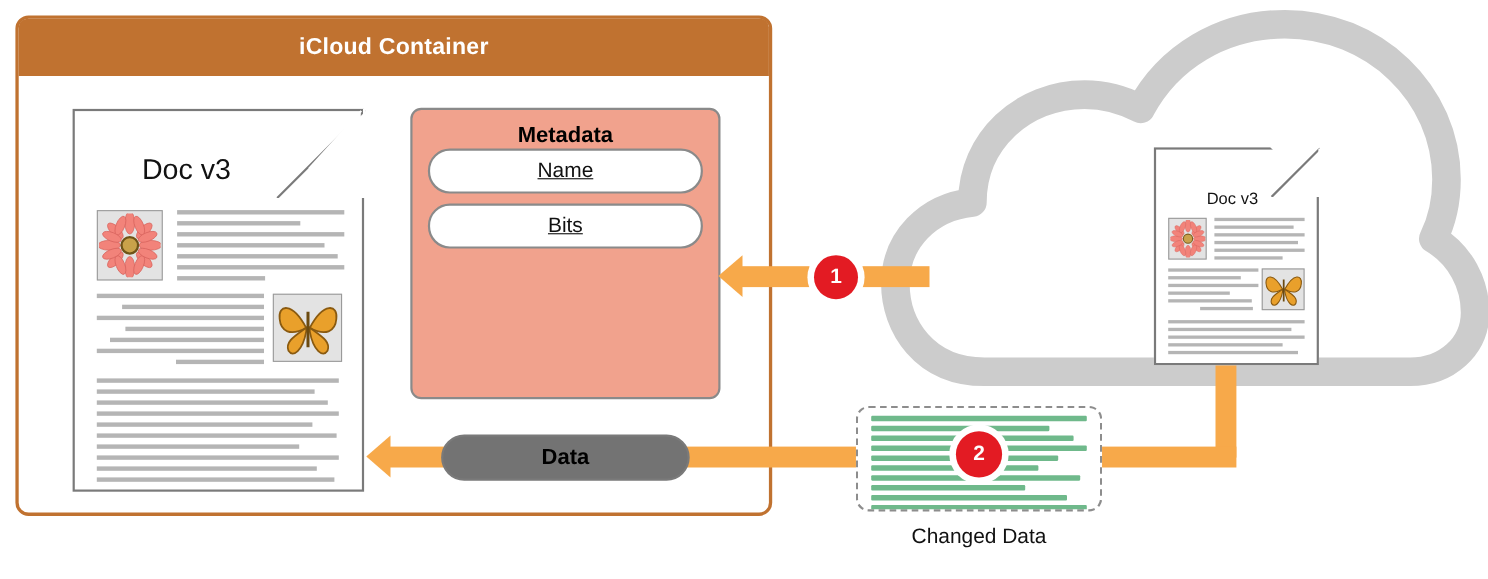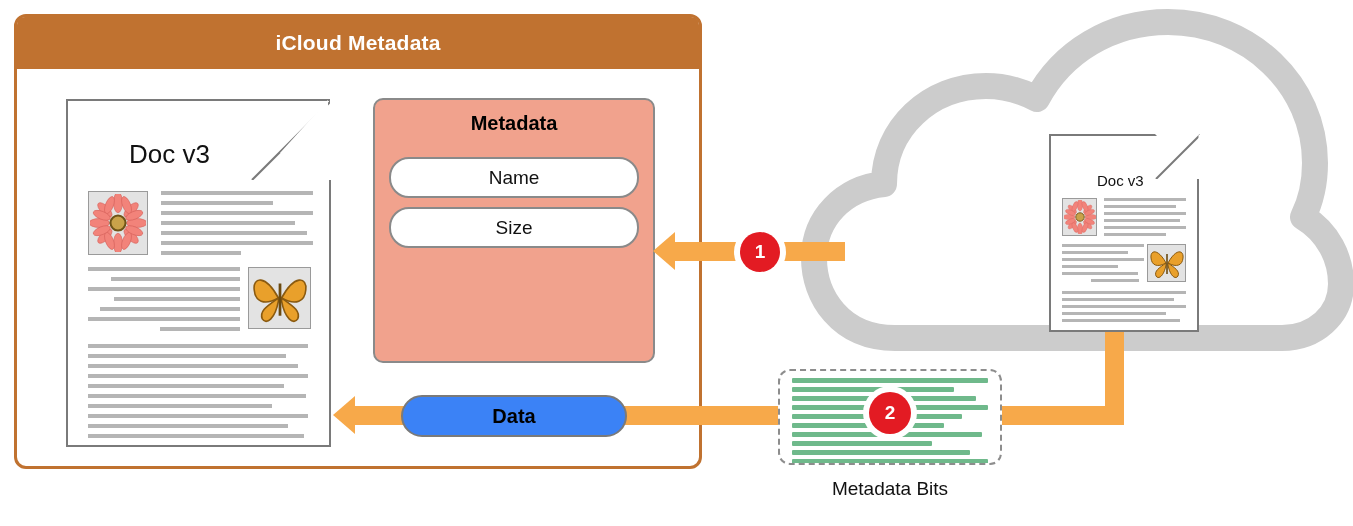--- a/index.html
+++ b/index.html
@@ -34,26 +34,26 @@
   #doc-big{left:66px;top:99px;width:265px;height:348px;}
   
   #doc-small{left:1049px;top:134px;width:150px;height:198px;}
 
   
   #metadata-panel{
     position:absolute;left:373px;top:98px;width:282px;height:265px;
     background:#F1A28D;border:2px solid #8a8a8a;border-radius:10px;box-sizing:border-box;
     padding:6px 14px 10px 14px;
   }
-  #metadata-title{text-align:center;font-size:20px;font-weight:bold;color:#000;margin:6px 0 22px;}
+  #metadata-title{text-align:center;font-size:20px;font-weight:bold;color:#000;margin:6px 0 0;}
   .meta-pill{
     height:41px;background:#fff;border:2px solid #8a8a8a;border-radius:20px;
     display:flex;align-items:center;justify-content:center;margin-bottom:9px;box-sizing:border-box;
   }
-  .meta-pill span{font-size:19px;color:#111;}
+  .meta-pill span{font-size:19px;color:#111;text-decoration:underline;}
 
   
   #cloud{position:absolute;left:800px;top:8px;width:553px;height:360px;}
 
   
   .orange{background:#F7A94A;position:absolute;}
   .arrowhead{position:absolute;width:0;height:0;}
 
   #arrow1-shaft{left:672px;top:242px;width:173px;height:19px;}
   #arrow1-head{left:653px;top:232px;border-top:19px solid transparent;border-bottom:19px solid transparent;border-right:22px solid #F7A94A;}
@@ -61,21 +61,21 @@
 
   #arrow2-shaft{left:354px;top:406px;width:460px;height:19px;}
   #arrow2-head{left:333px;top:396px;border-top:19px solid transparent;border-bottom:19px solid transparent;border-right:22px solid #F7A94A;}
 
   #conn-vert{left:1105px;top:322px;width:19px;height:94px;}
   #conn-horiz{left:1000px;top:406px;width:124px;height:19px;}
 
   
   #data-pill{
     position:absolute;left:401px;top:395px;width:226px;height:42px;
-    background:#3b82f6;border:2px solid #7A7A7A;border-radius:21px;box-sizing:border-box;
+    background:#737373;border:2px solid #7A7A7A;border-radius:21px;box-sizing:border-box;
     display:flex;align-items:center;justify-content:center;
   }
   #data-pill span{font-size:20px;font-weight:bold;color:#000;}
 
   
   #changed-bits-box{
     position:absolute;left:778px;top:369px;width:224px;height:96px;
     border:2px dashed #8d8d8d;border-radius:12px;box-sizing:border-box;
     background:#fff;overflow:hidden;padding:6px 8px;
   }
@@ -179,21 +179,21 @@
 
     <div class="tline" style="left:13px;top:157px;width:124px;height:3px;"></div>
     <div class="tline" style="left:13px;top:164px;width:112px;height:3px;"></div>
     <div class="tline" style="left:13px;top:171px;width:124px;height:3px;"></div>
     <div class="tline" style="left:13px;top:178px;width:104px;height:3px;"></div>
     <div class="tline" style="left:13px;top:185px;width:118px;height:3px;"></div>
   </div>
 
   <div id="icloud-container">
     <div id="icloud-header">
-      <span>iCloud Metadata</span>
+      <span>iCloud Container</span>
     </div>
   </div>
 
   <div class="doc" id="doc-big">
     <div class="sheet"></div>
     <svg style="position:absolute;right:-1px;top:-1px;" width="82" height="82" aria-hidden="true">
       <path d="M 82 82 L 82 2 L 2 82 Z" fill="#ffffff"></path>
       <path d="M 2 82 L 82 2" stroke="#7A7A7A" stroke-width="2" fill="none"></path>
       <path d="M 82 82 L 82 1" stroke="#ffffff" stroke-width="4" fill="none"></path>
       <path d="M 78 2 C 78 42, 78 55, 78 55 L 30 55 Z" fill="#ffffff" stroke="none"></path>
@@ -265,21 +265,21 @@
     <div class="tline" style="left:22px;top:325px;width:200px;height:4px;"></div>
     <div class="tline" style="left:22px;top:335px;width:216px;height:4px;"></div>
   </div>
 
   <div id="metadata-panel">
     <div id="metadata-title">Metadata</div>
     <div class="meta-pill">
       <span>Name</span>
     </div>
     <div class="meta-pill">
-      <span>Size</span>
+      <span>Bits</span>
     </div>
   </div>
 
   <div class="orange" id="arrow1-shaft"></div>
   <div class="arrowhead" id="arrow1-head"></div>
   <div id="badge1">
     <div class="badge-circ">1</div>
   </div>
 
   <div class="orange" id="arrow2-shaft"></div>
@@ -298,15 +298,15 @@
     <div class="bit" style="left:12px;top:52px;width:152px;"></div>
     <div class="bit" style="left:12px;top:61px;width:190px;"></div>
     <div class="bit" style="left:12px;top:70px;width:140px;"></div>
     <div class="bit" style="left:12px;top:79px;width:178px;"></div>
     <div class="bit" style="left:12px;top:88px;width:196px;"></div>
 
   </div>
   <div id="badge2">
     <div class="badge-circ">2</div>
   </div>
-  <div id="changed-bits-label">Metadata Bits</div>
+  <div id="changed-bits-label">Changed Data</div>
 
 </div>
 
 </body></html>

